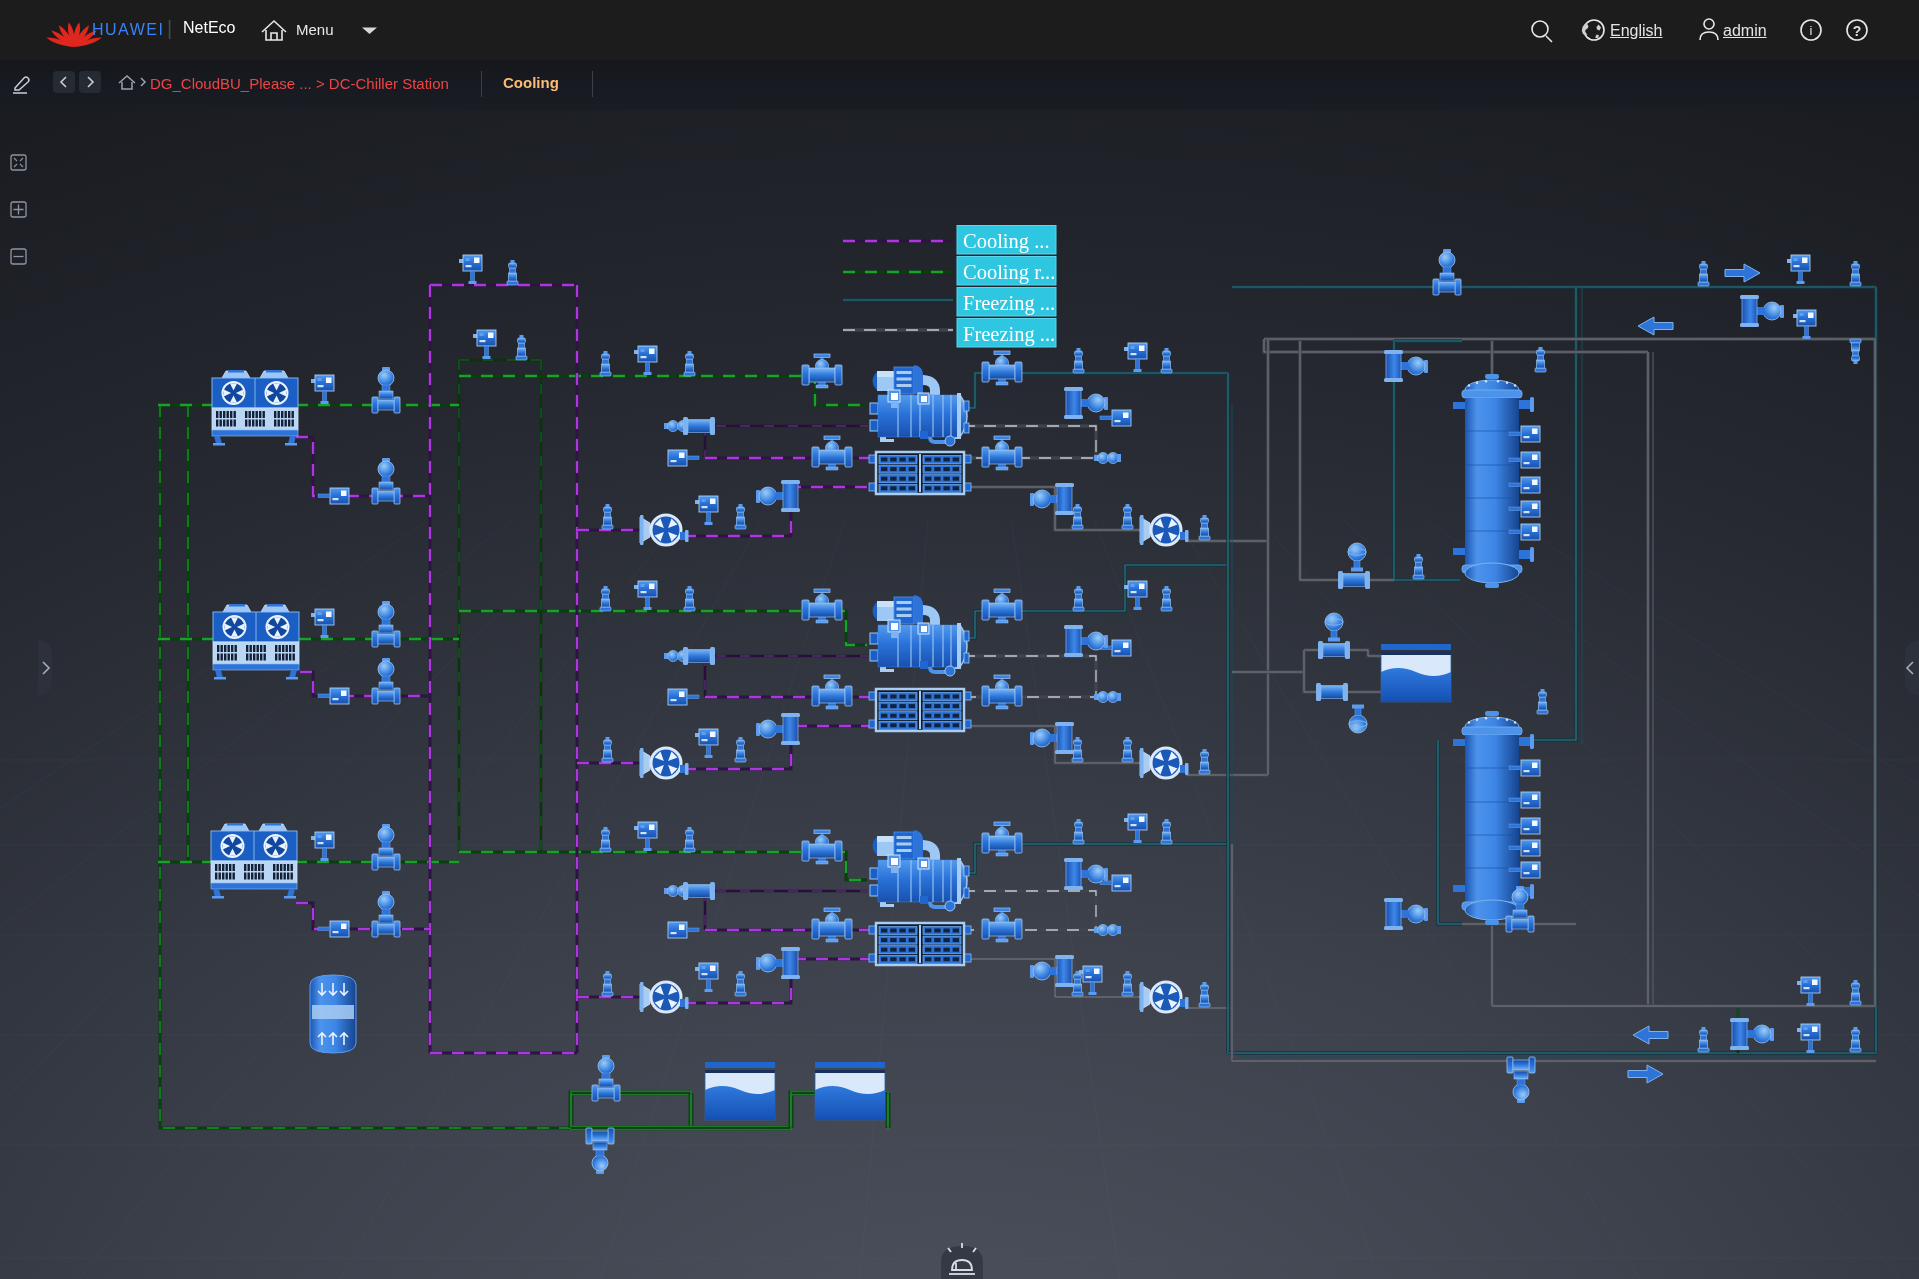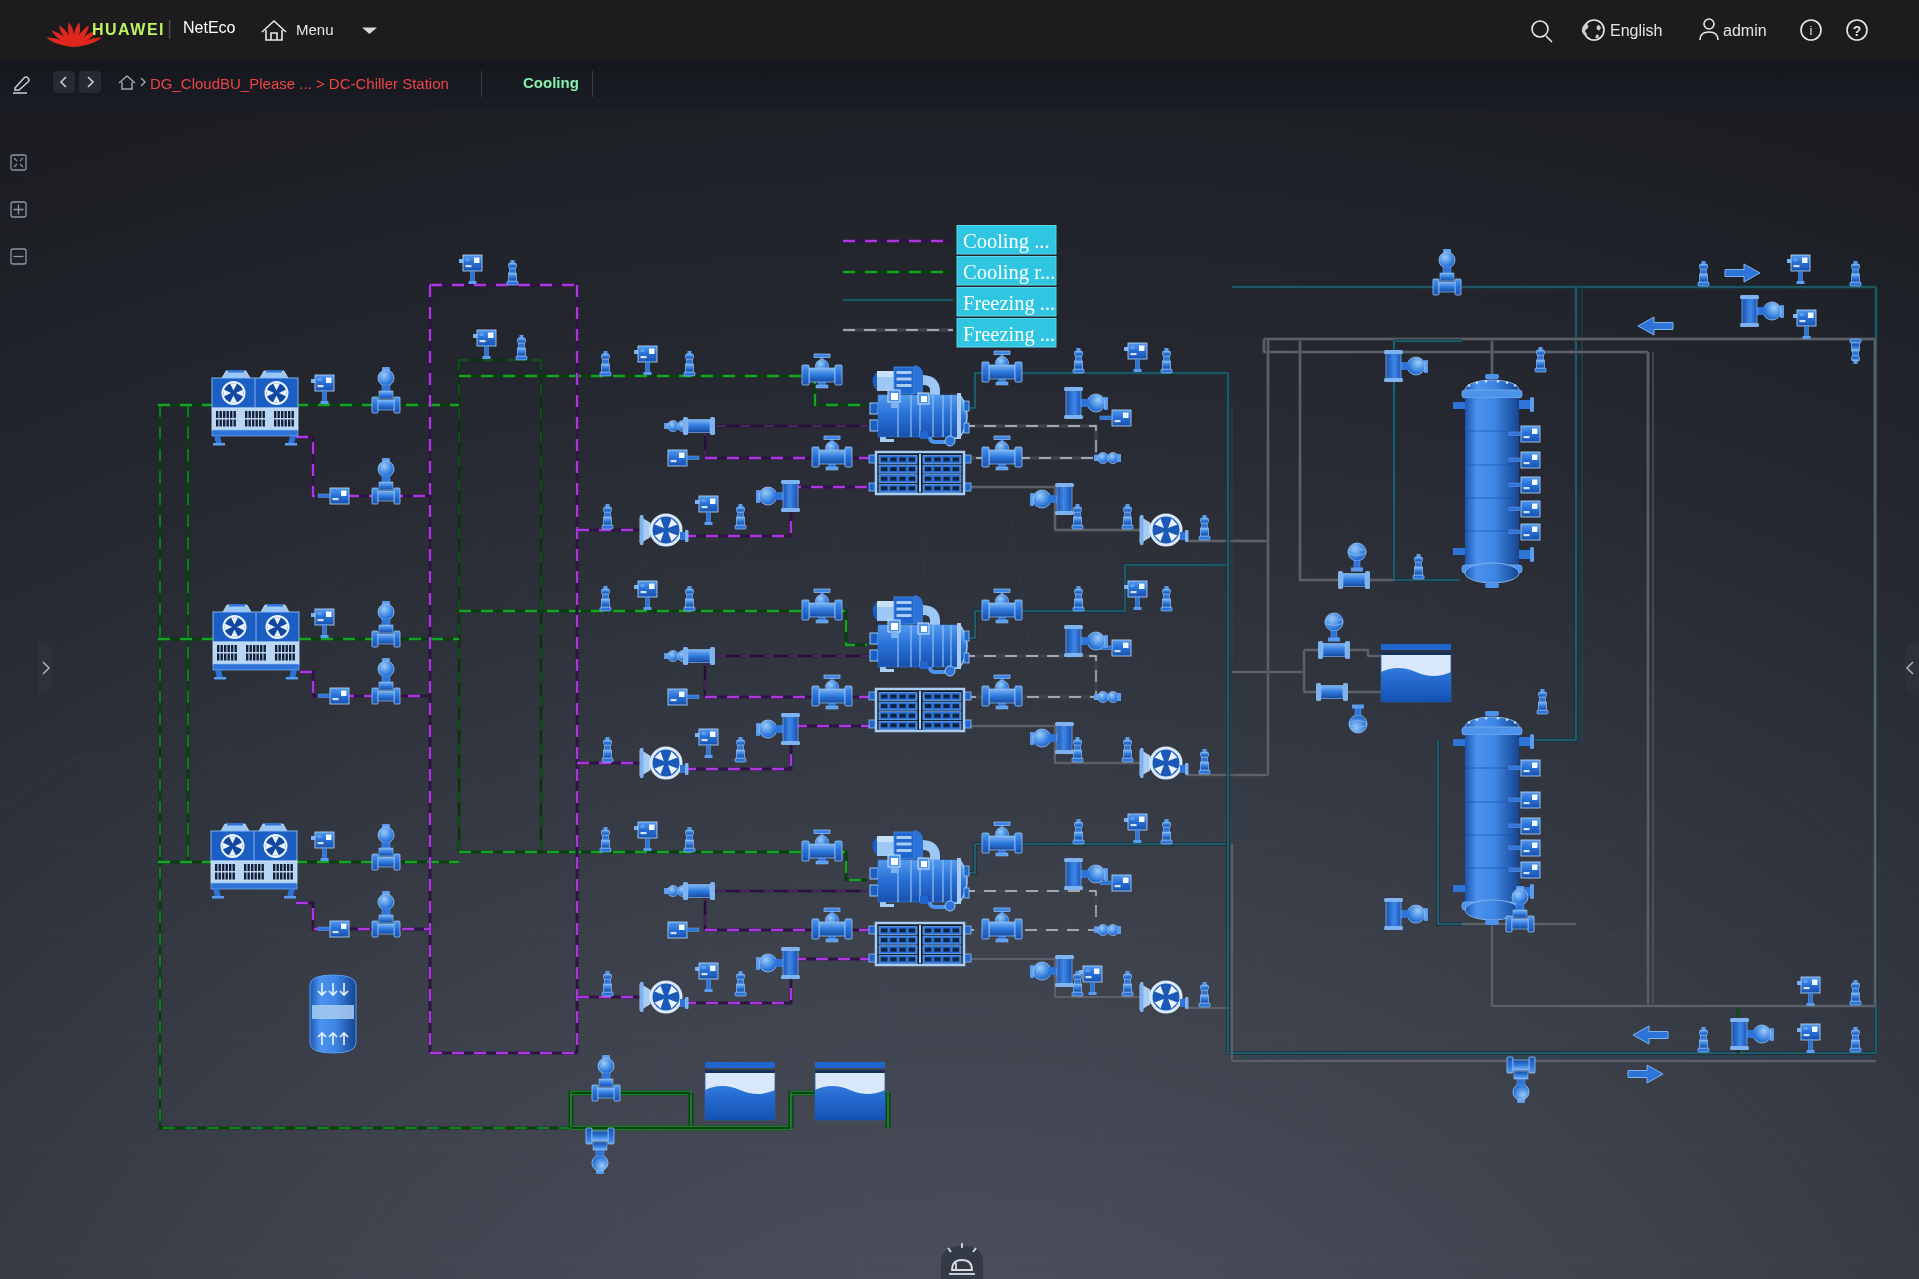--- a/index.html
+++ b/index.html
@@ -1,25 +1,25 @@
 <!DOCTYPE html>
 <html><head><meta charset="utf-8">
 <style>
 html,body{margin:0;padding:0;width:1919px;height:1279px;overflow:hidden;background:#17181c;
  font-family:"Liberation Sans",sans-serif;}
 #canvas{position:absolute;left:0;top:0;width:1919px;height:1279px;}
 .topbar{position:absolute;left:0;top:0;width:1919px;height:60px;background:#1c1c1c;z-index:10;}
 .bar2{position:absolute;left:0;top:60px;width:1919px;height:50px;background:linear-gradient(#15171c,#191d24);z-index:10;}
-.hw{position:absolute;left:92px;top:21px;color:#bef264;font-size:16px;font-weight:bold;letter-spacing:1.5px;}
+.hw{position:absolute;left:92px;top:21px;color:#3b82f6;font-size:16px;font-weight:normal;letter-spacing:1.5px;}
 .sep{position:absolute;left:167px;top:17px;color:#4a4a4a;font-size:20px;font-weight:100;}
 .neteco{position:absolute;left:183px;top:19px;color:#ffffff;font-size:16px;}
 .menu{position:absolute;left:296px;top:21px;color:#e8e8e8;font-size:15px;}
-.rt{position:absolute;top:22px;color:#e4e4e4;font-size:16px;}
+.rt{position:absolute;top:22px;color:#e4e4e4;font-size:16px;text-decoration:underline;}
 .bc{position:absolute;top:75px;color:#ef4444;font-size:15px;z-index:11;}
-.cool{position:absolute;left:503px;top:74px;color:#86efac;font-size:15px;font-weight:bold;z-index:11;margin-left:20px;}
+.cool{position:absolute;left:503px;top:74px;color:#fdba74;font-size:15px;font-weight:bold;z-index:11;}
 .vsep{position:absolute;width:1px;height:26px;background:#3a3f48;top:71px;z-index:11;}
 .navbtn{position:absolute;top:71px;width:22px;height:22px;background:#262b33;border-radius:4px;
  color:#b9c2cf;font-size:13px;text-align:center;line-height:22px;z-index:11;}
 svg{display:block;}
 </style></head>
 <body>
 <div id="canvas">
     <svg width="1919" height="1279" viewBox="0 0 1919 1279">
       <rect x="0" y="0" width="1919" height="1279" fill="url(#bgrad)"></rect>
 <defs>

